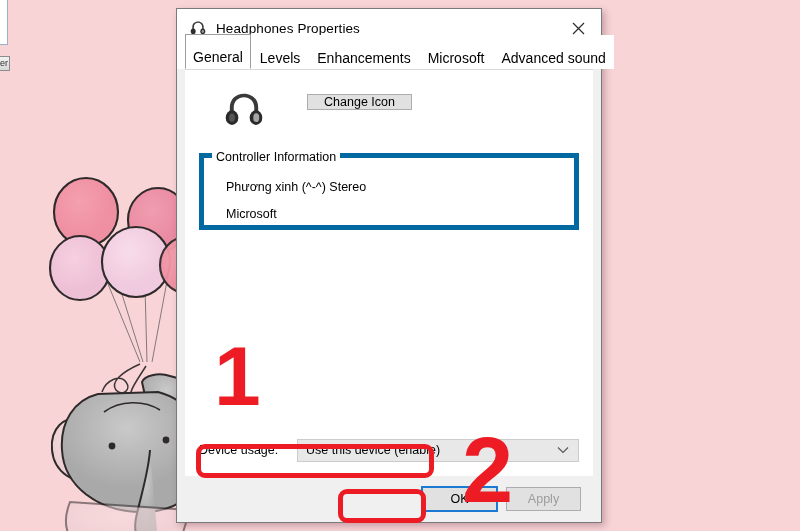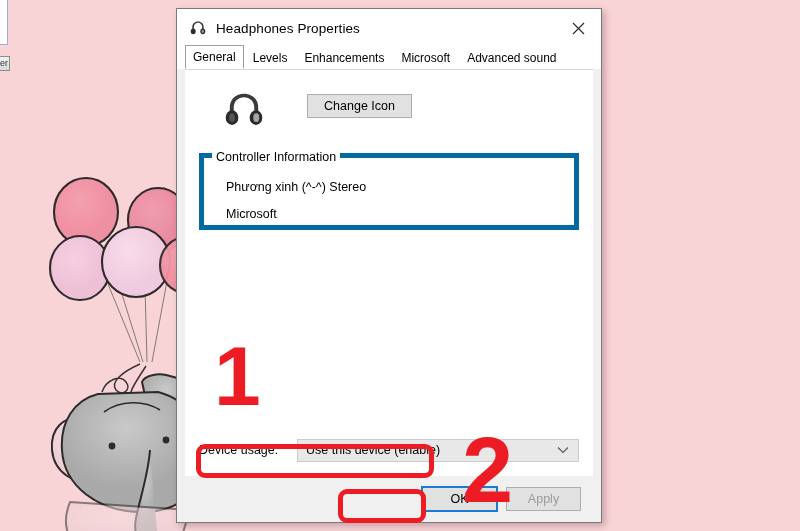--- a/index.html
+++ b/index.html
@@ -77,22 +77,22 @@
   .tabstrip{
     background:#ffffff;
     height:22px;
     padding-left:8px;
     display:flex;align-items:flex-end;
     flex:0 0 auto;
     box-sizing:border-box;
     position:relative;
   }
   .tab{
-    font-size:12px;color:#000;
-    padding:3px 7px 3px 7px;
+    font-size:14px;color:#000;
+    padding:14px 7px 3px 7px;
     line-height:16px;
     background:#ffffff;
     border:1px solid transparent;
     border-bottom:none;
     margin-right:1px;
     cursor:default;
     white-space:nowrap;
   }
   .tab.active{
     border:1px solid #9d9d9d;
@@ -128,21 +128,21 @@
     font-size:12.5px;color:#000;
     padding:0 5px;box-sizing:border-box;
     outline:none;
     display:block;
   }
   .btn{
     font-family:"Liberation Sans", sans-serif;
     font-size:12.5px;color:#000;
     background:#e1e1e1;
     border:1px solid #adadad;
-    height:24px;
+    height:16px;
     box-sizing:border-box;
     cursor:default;
     padding:0 10px;
   }
   .change-icon-btn{ width:105px;margin-top:10px;display:block;}
 
   
   .groupbox{
     position:absolute;left:14px;right:14px;top:83px;
     height:77px;

